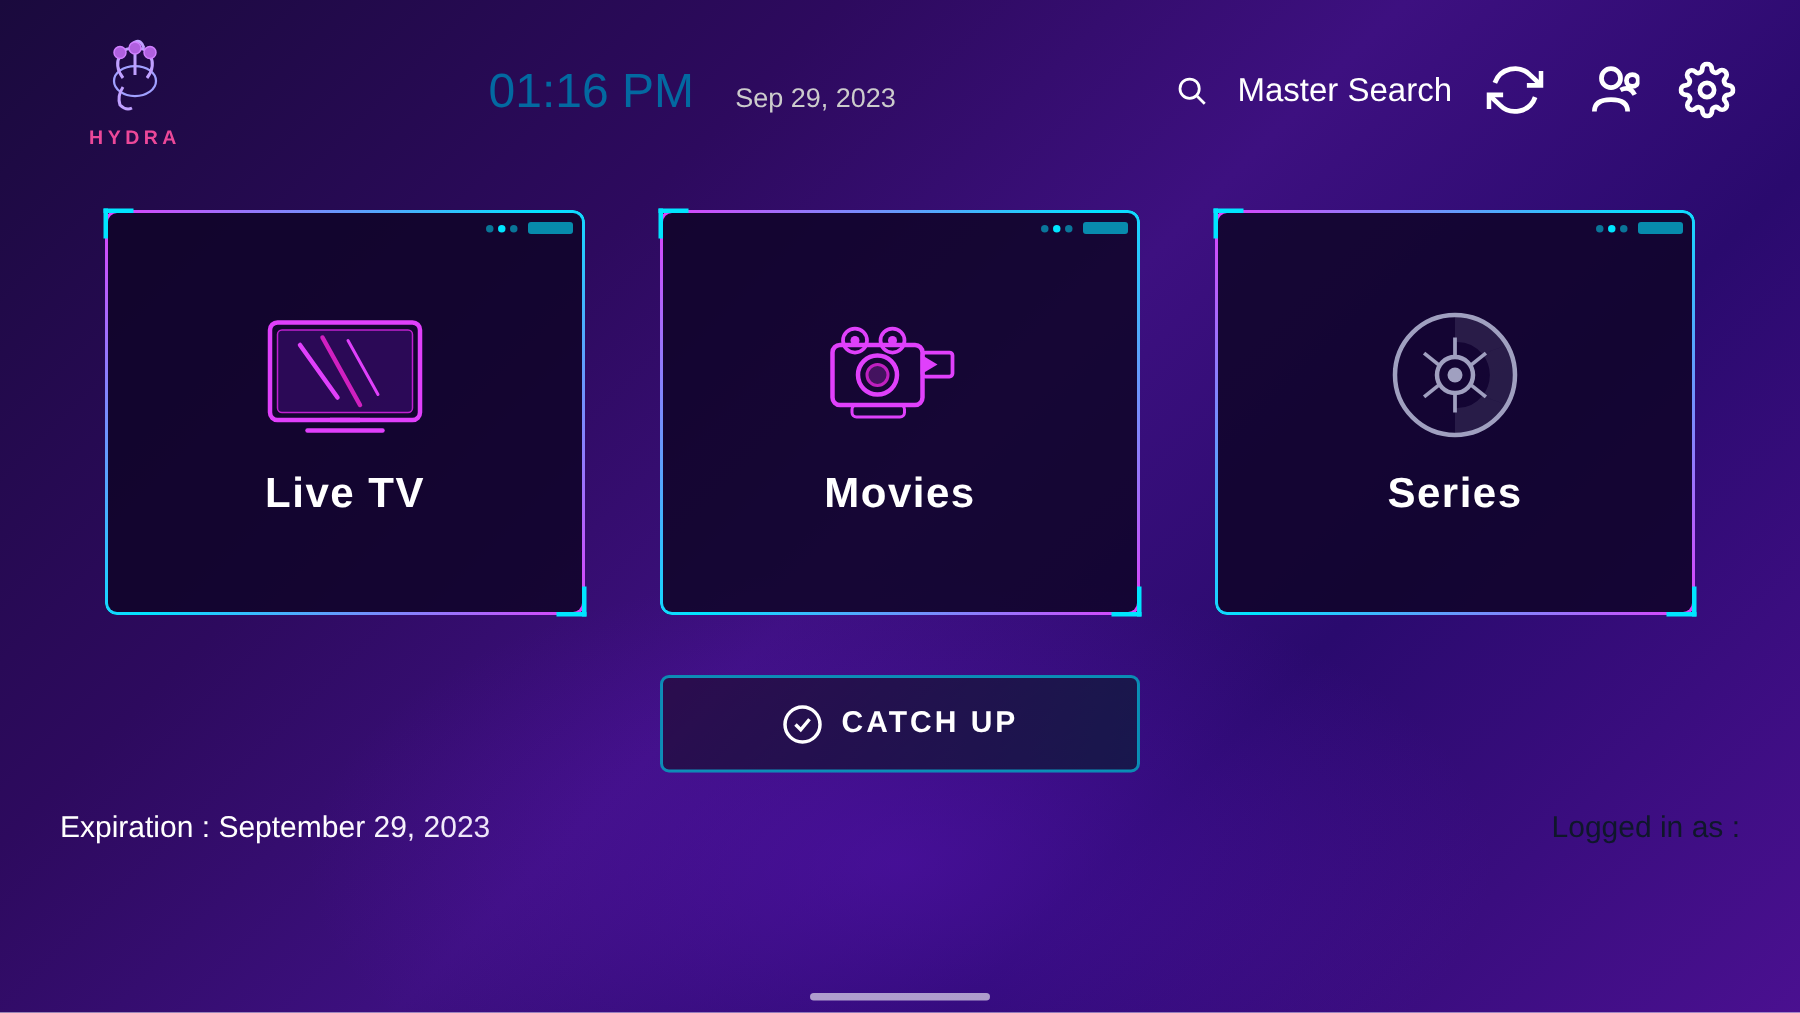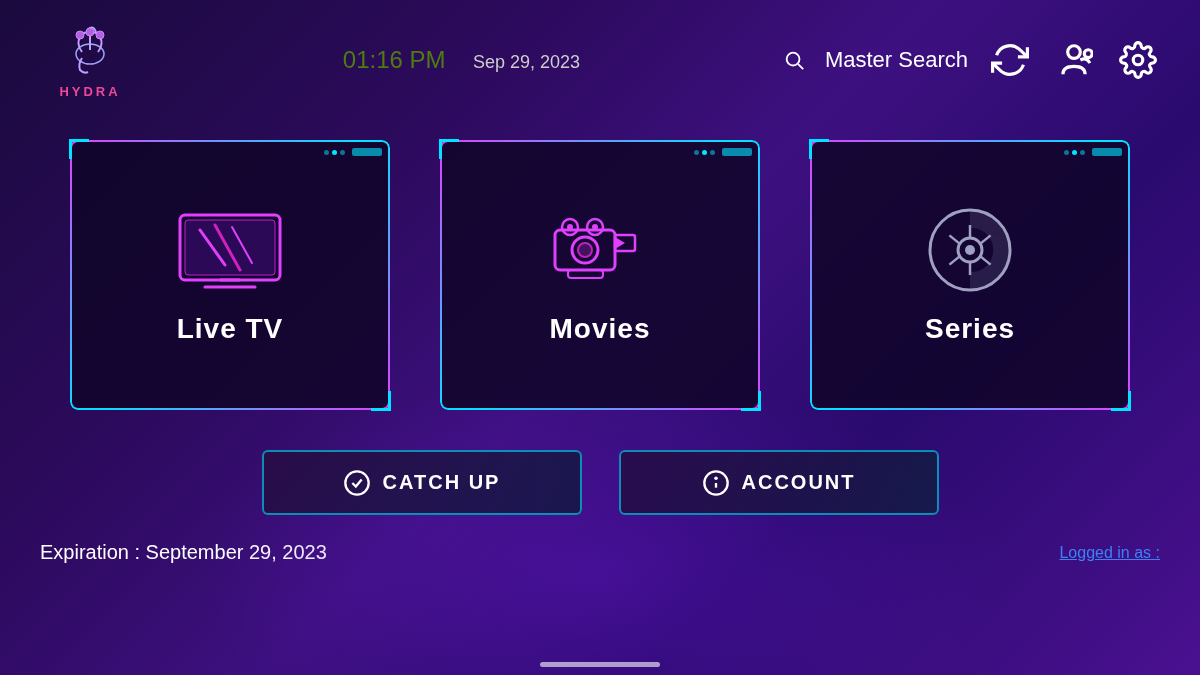--- a/index.html
+++ b/index.html
@@ -48,23 +48,23 @@
       font-weight: bold;
       letter-spacing: 3px;
       color: #ec4899;
       margin-top: 2px;
     }
     .time-area {
       flex: 1;
       text-align: center;
     }
     .time-display {
-      font-size: 24px;
+      font-size: 32px;
       font-weight: 300;
-      color: #4d7c0f;
+      color: #0369a1;
     }
     .date-display {
       font-size: 18px;
       color: #ccc;
       margin-left: 23px;
     }
     .header-right {
       display: flex;
       align-items: center;
       gap: 20px;
@@ -220,23 +220,22 @@
       justify-content: space-between;
       align-items: center;
       padding: 15px 40px;
       height: 65px;
     }
     .expiration-text {
       font-size: 20px;
       color: white;
     }
     .logged-in-text {
-      font-size: 16px;
-      color: #3b82f6;
-      text-decoration: underline;
+      font-size: 20px;
+      color: #0f172a;
     }
 
     
     .scroll-indicator {
       position: absolute;
       bottom: 8px;
       left: 50%;
       transform: translateX(-50%);
       width: 120px;
       height: 5px;
@@ -411,28 +410,20 @@
 
   <div class="bottom-btn">
     <svg width="28" height="28" viewBox="0 0 24 24" fill="none" stroke="white" stroke-width="2">
       <circle cx="12" cy="12" r="10"></circle>
       <path d="M8 12 L11 15 L16 9"></path>
     </svg>
     <span class="btn-label">CATCH UP</span>
   </div>
 
 
-  <div class="bottom-btn">
-    <svg width="28" height="28" viewBox="0 0 24 24" fill="none" stroke="white" stroke-width="2">
-      <circle cx="12" cy="12" r="10"></circle>
-      <line x1="12" y1="8" x2="12" y2="8" stroke-width="3" stroke-linecap="round"></line>
-      <line x1="12" y1="12" x2="12" y2="16"></line>
-    </svg>
-    <span class="btn-label">ACCOUNT</span>
-  </div>
 
 </div>
 
 <div class="footer">
   <span class="expiration-text">Expiration : September 29, 2023</span>
   <span class="logged-in-text">Logged in as :</span>
 </div>
 
 <div class="scroll-indicator"></div>
 

